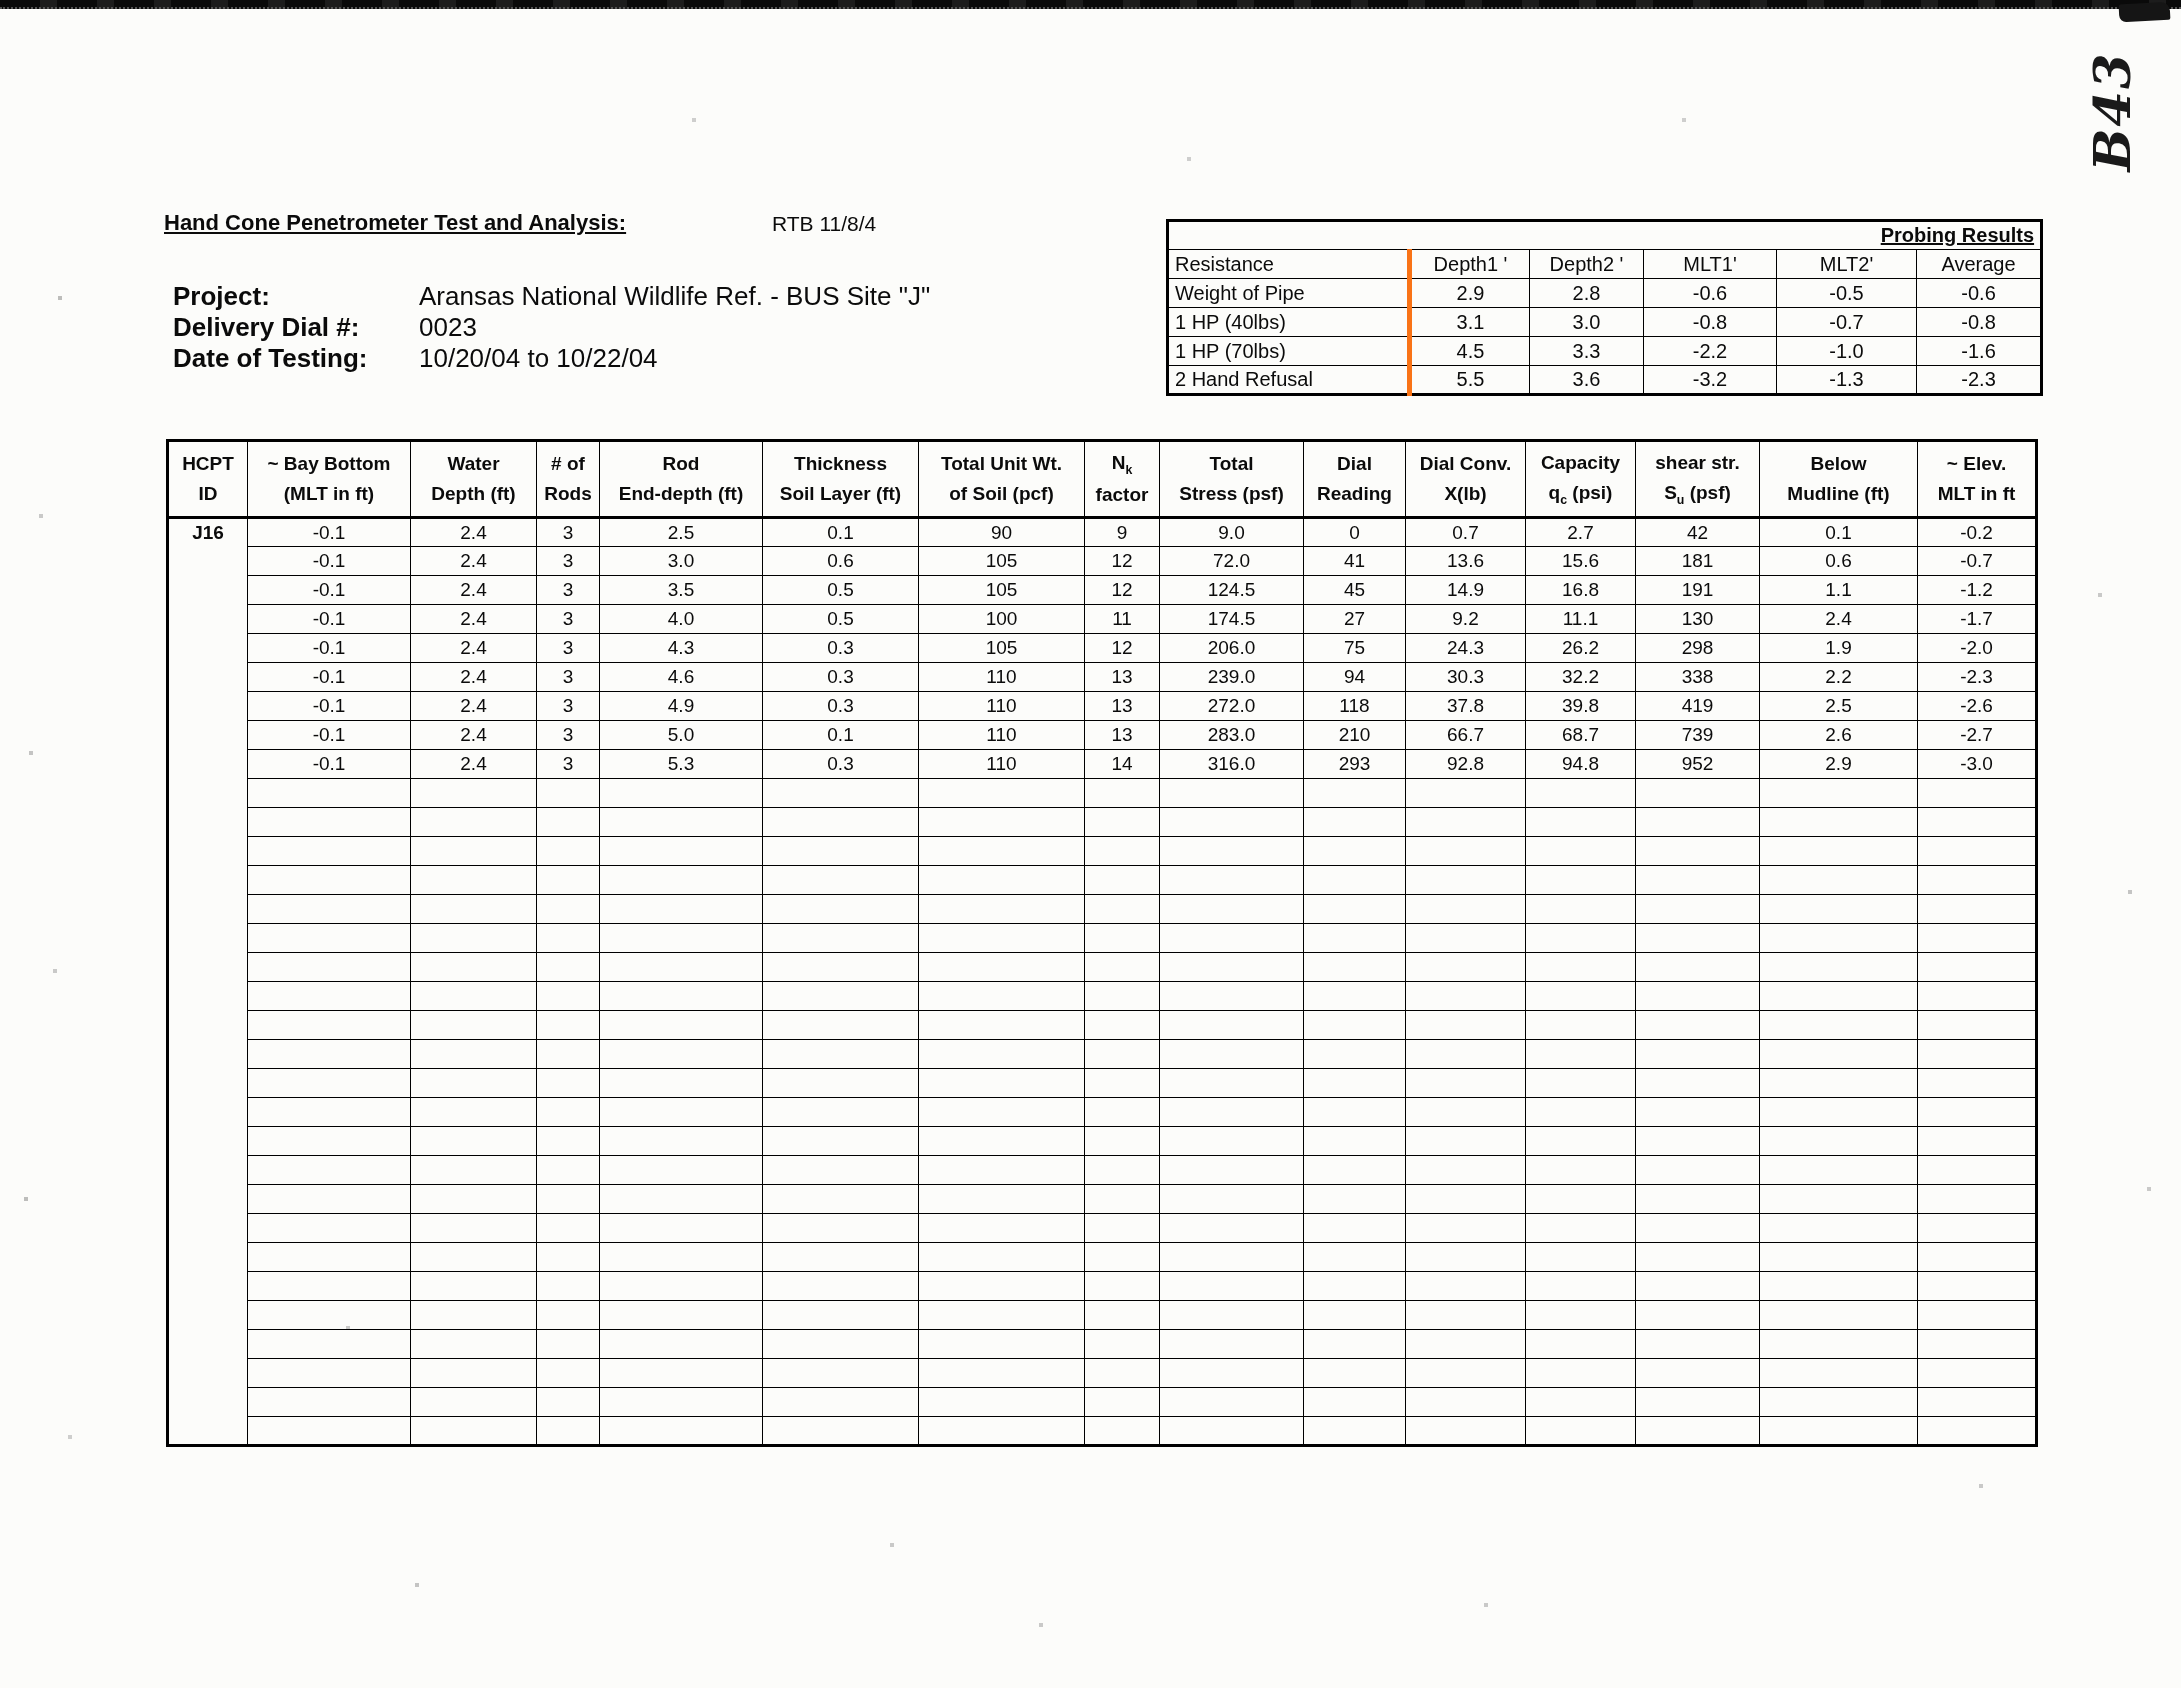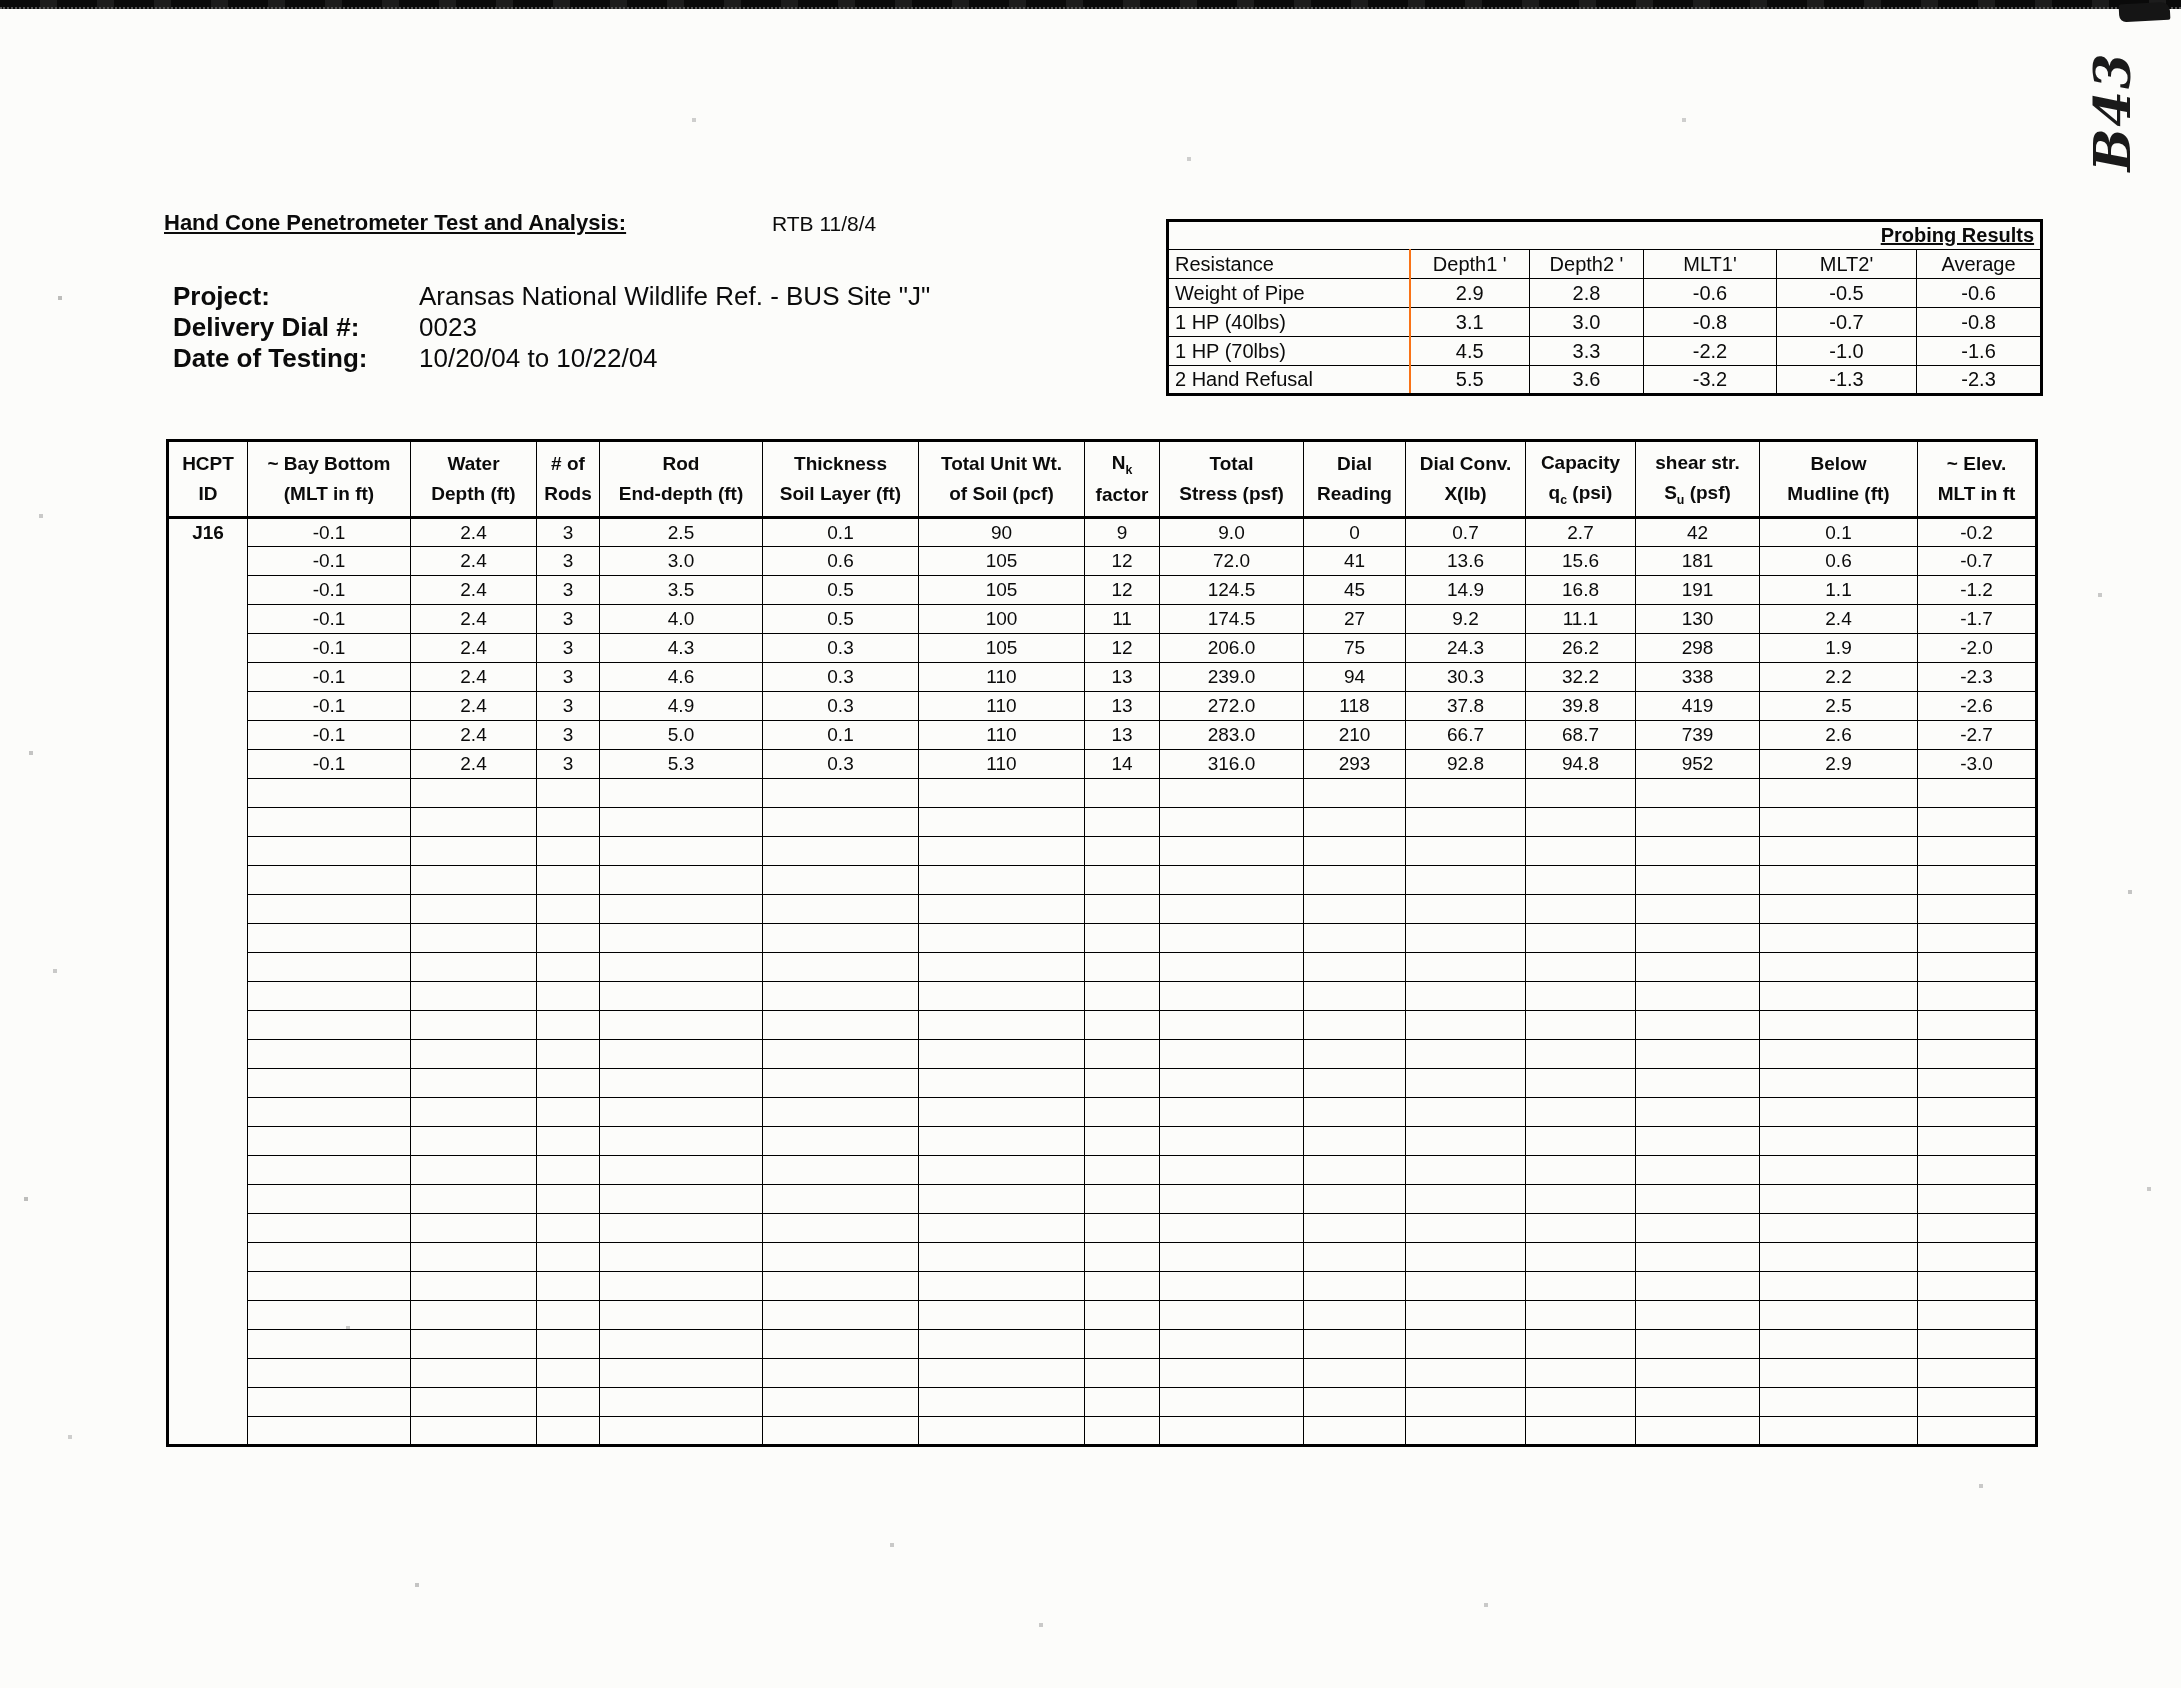--- a/index.html
+++ b/index.html
@@ -62,21 +62,21 @@
     position:absolute; left:1166px; top:219px; width:872px;
     table-layout: fixed; font-size: 20px;
   }
   .probing th, .probing td {
     border: 1px solid #000; padding: 1px 6px; height: 29px;
     text-align: center; font-weight: normal; overflow:hidden; white-space:nowrap;
   }
   .probing { border: 3px solid #000; }
   .probing .pr-title { text-align: right; font-weight: bold; }
   .probing .pr-title span { text-decoration: underline; }
-  .probing td:first-child, .probing .res-h { text-align: left; border-right: 2px solid #f97316; margin-left: 39px; }
+  .probing td:first-child, .probing .res-h { text-align: left; border-right: 5px solid #f97316; margin-left: 39px; }
 
   
   .main {
     position:absolute; left:166px; top:439px; width:1872px;
     table-layout: fixed; font-size: 19px;
     border: 3px solid #000;
   }
   .main th {
     border: 1px solid #000; border-bottom: 3px solid #000;
     height: 77px; padding: 2px 2px; font-weight: bold; vertical-align: middle;

